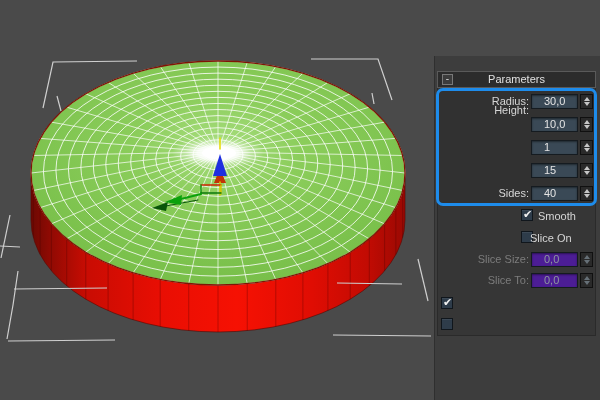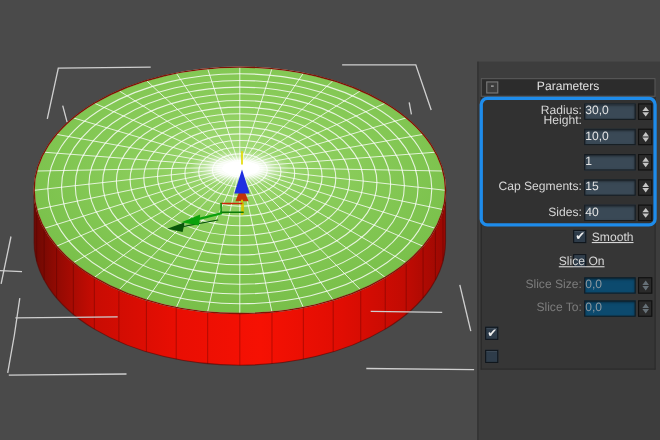--- a/index.html
+++ b/index.html
@@ -18,35 +18,35 @@
   .collapse-btn{position:absolute;left:4px;top:2px;width:11px;height:11px;background:#3c3c3c;
     border:1px solid #787878;box-sizing:border-box;color:#d8d8d8;font-size:10px;line-height:8px;
     text-align:center;}
   .hl-box{position:absolute;left:436px;top:88px;width:161px;height:118px;border:3px solid #1e8ceb;
     border-radius:7px;box-sizing:border-box;background:rgba(0,0,0,0.08);}
 
   .lbl{position:absolute;right:71px;color:#d6d6d6;font-size:11px;line-height:13px;white-space:nowrap;}
   .lbl.disabled{color:#7c7c7c;}
   .field{position:absolute;left:531px;width:47px;height:15px;box-sizing:border-box;background:#3a4956;
     border:1px solid #151b20;box-shadow:inset 0 1px 2px rgba(0,0,0,.45);color:#e4e4e4;font-size:11px;
-    line-height:13px;padding-left:0;cursor:text;}
-  .field.disabled{background:#0c4a6e;color:#8d979e;}
+    line-height:13px;padding-left:12px;cursor:text;}
+  .field.disabled{background:#4c1d95;color:#8d979e;}
   .spinner{position:absolute;left:580px;width:13px;height:15px;box-sizing:border-box;background:#2a2a2a;
     border:1px solid #101010;cursor:pointer;}
   .spinner .up,.spinner .dn{position:absolute;left:3px;width:0;height:0;border-left:3px solid transparent;
     border-right:3px solid transparent;}
   .spinner .up{top:2px;border-bottom:4px solid #c6c6c6;}
   .spinner .dn{bottom:2px;border-top:4px solid #c6c6c6;}
   .spinner.disabled .up{border-bottom-color:#667077;}
   .spinner.disabled .dn{border-top-color:#667077;}
 
   .cb{position:absolute;width:12px;height:12px;box-sizing:border-box;background:#2e3c4a;
     border:1px solid #10161c;box-shadow:inset 0 1px 0 rgba(255,255,255,.07);cursor:pointer;}
   .cb.checked::after{content:"\2714";position:absolute;left:1px;top:-2px;color:#f0f0f0;font-size:11px;}
-  .cblbl{position:absolute;color:#d6d6d6;font-size:11px;line-height:13px;white-space:nowrap;text-decoration:underline;}
+  .cblbl{position:absolute;color:#d6d6d6;font-size:11px;line-height:13px;white-space:nowrap;}
 </style>
 </head>
 <body>
 
 <div class="stage">
 
   <svg id="scene" width="600" height="400" viewBox="0 0 600 400">
     <defs>
       <radialGradient id="topGrad" cx="50%" cy="38%" r="75%">
         <stop offset="0%" stop-color="#a9de80"></stop>
@@ -218,39 +218,38 @@
       <span class="up"></span>
       <span class="dn"></span>
     </div>
 
   <div class="field" style="top:140px">1</div>
   <div class="spinner" style="top:140px">
       <span class="up"></span>
       <span class="dn"></span>
     </div>
 
-  <div class="lbl" style="top:164px">Cap Segments:</div>
   <div class="field" style="top:163px">15</div>
   <div class="spinner" style="top:163px">
       <span class="up"></span>
       <span class="dn"></span>
     </div>
 
   <div class="lbl" style="top:187px">Sides:</div>
   <div class="field" style="top:186px">40</div>
   <div class="spinner" style="top:186px">
       <span class="up"></span>
       <span class="dn"></span>
     </div>
 
   <div class="cb checked" style="left:521px;top:209px"></div>
   <div class="cblbl" style="left:538px;top:210px">Smooth</div>
 
   <div class="cb" style="left:521px;top:231px"></div>
-  <div class="cblbl" style="left:508px;top:232px">Slice On</div>
+  <div class="cblbl" style="left:530px;top:232px">Slice On</div>
 
   <div class="lbl disabled" style="top:253px">Slice Size:</div>
   <div class="field disabled" style="top:252px">0,0</div>
   <div class="spinner disabled" style="top:252px">
       <span class="up"></span>
       <span class="dn"></span>
     </div>
 
   <div class="lbl disabled" style="top:274px">Slice To:</div>
   <div class="field disabled" style="top:273px">0,0</div>

